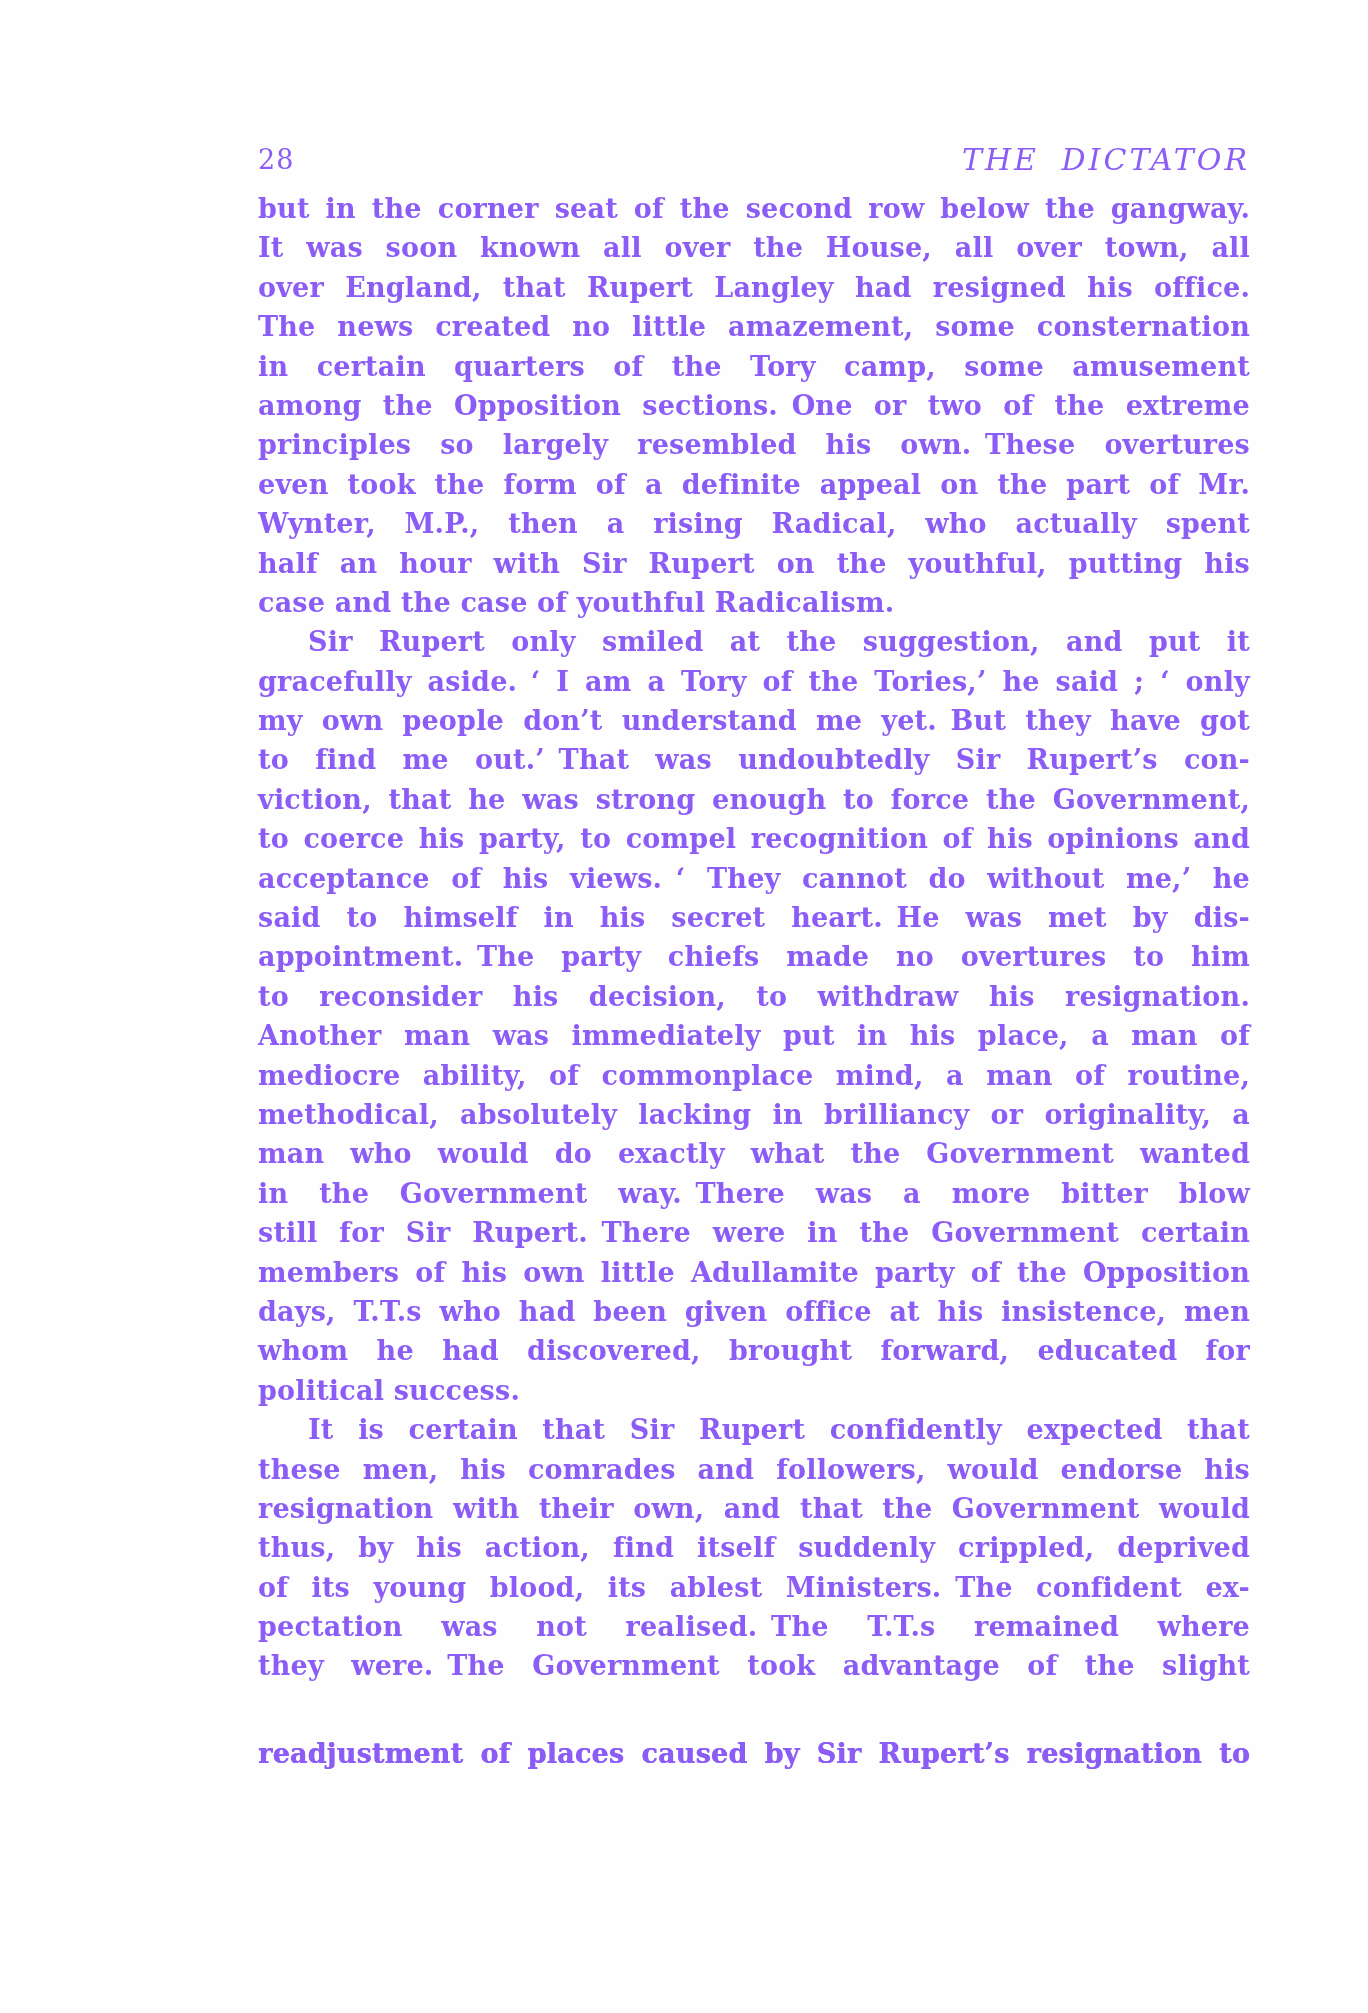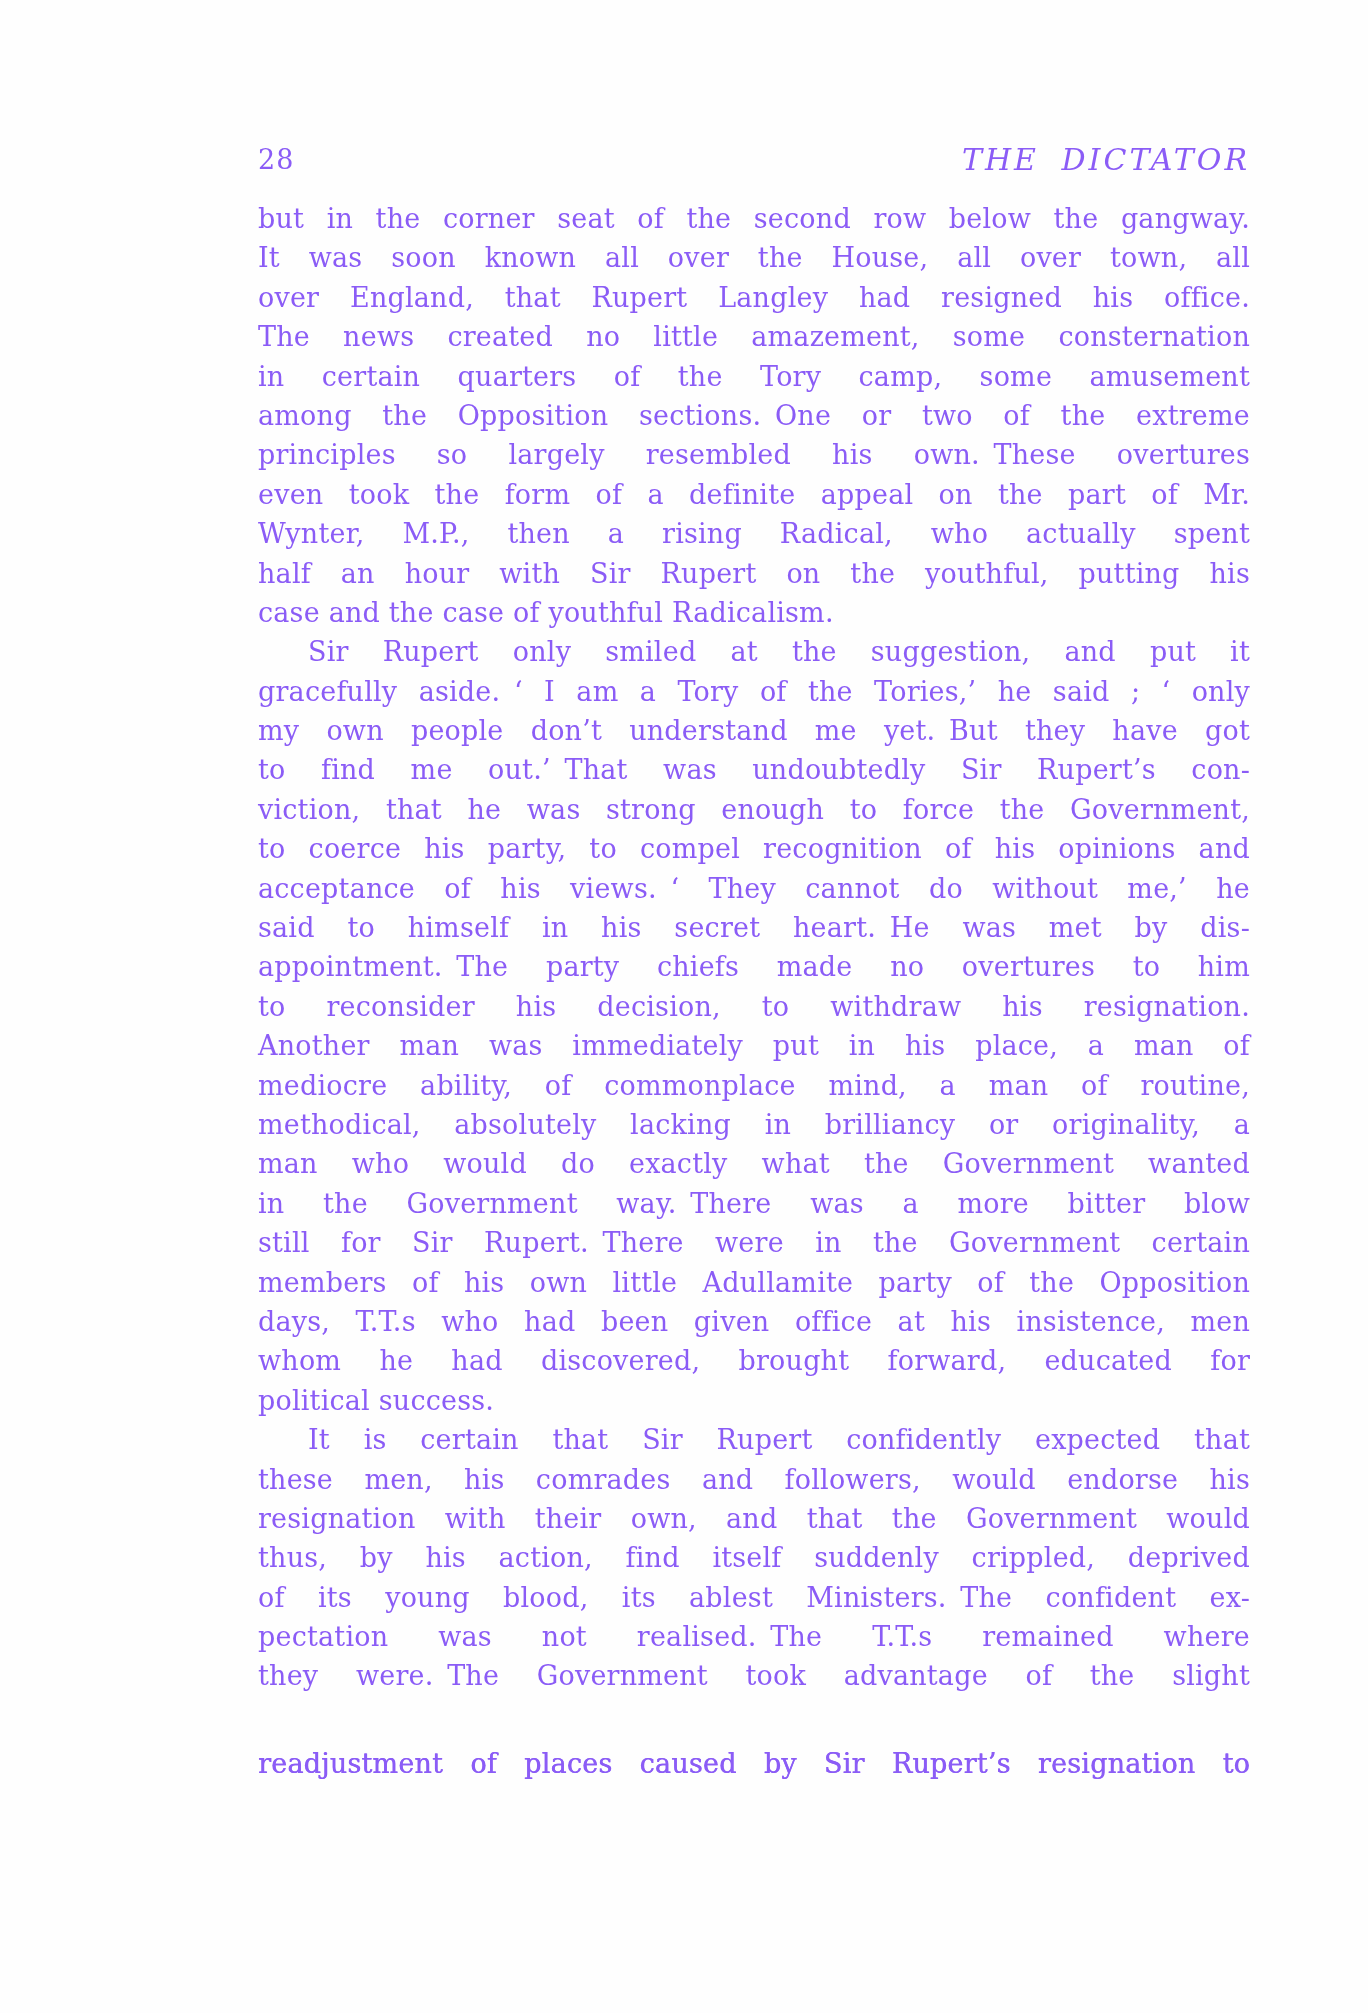--- a/index.html
+++ b/index.html
@@ -36,22 +36,23 @@
     width: 100%;
     text-align: right;
     font-style: italic;
     font-size: 30px;
     letter-spacing: 3px;
     word-spacing: 10px;
   }
   .body-text {
     position: absolute;
     left: 258px;
-    top: 199px;
+    top: 189px;
     width: 992px;
+    font-weight: bold;
   }
   .line {
     height: 39.4px;
     line-height: 39.4px;
     font-size: 27px;
     letter-spacing: 0.2px;
     text-align: justify;
     text-align-last: justify;
     white-space: normal;
     overflow: visible;

